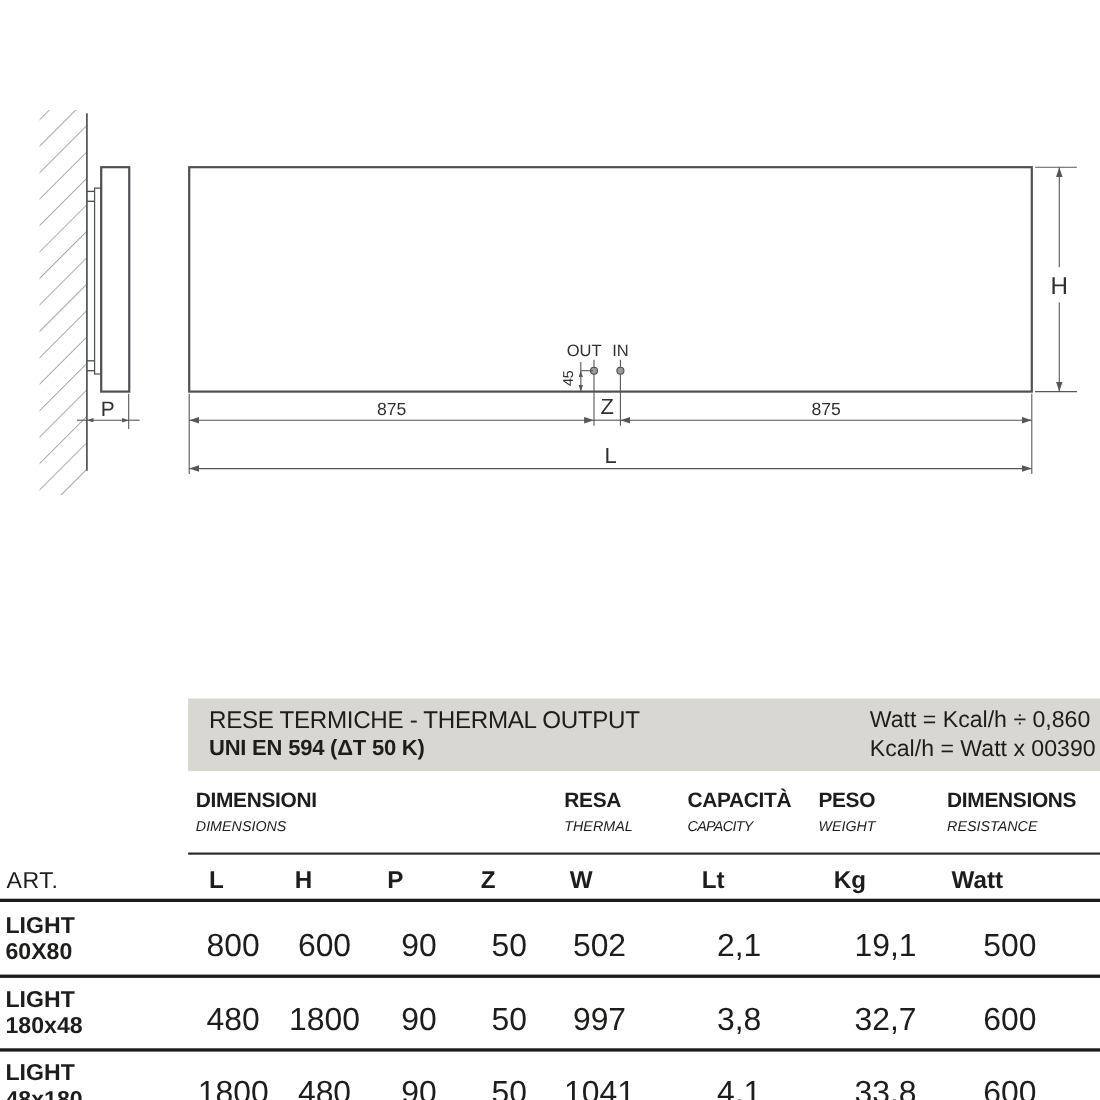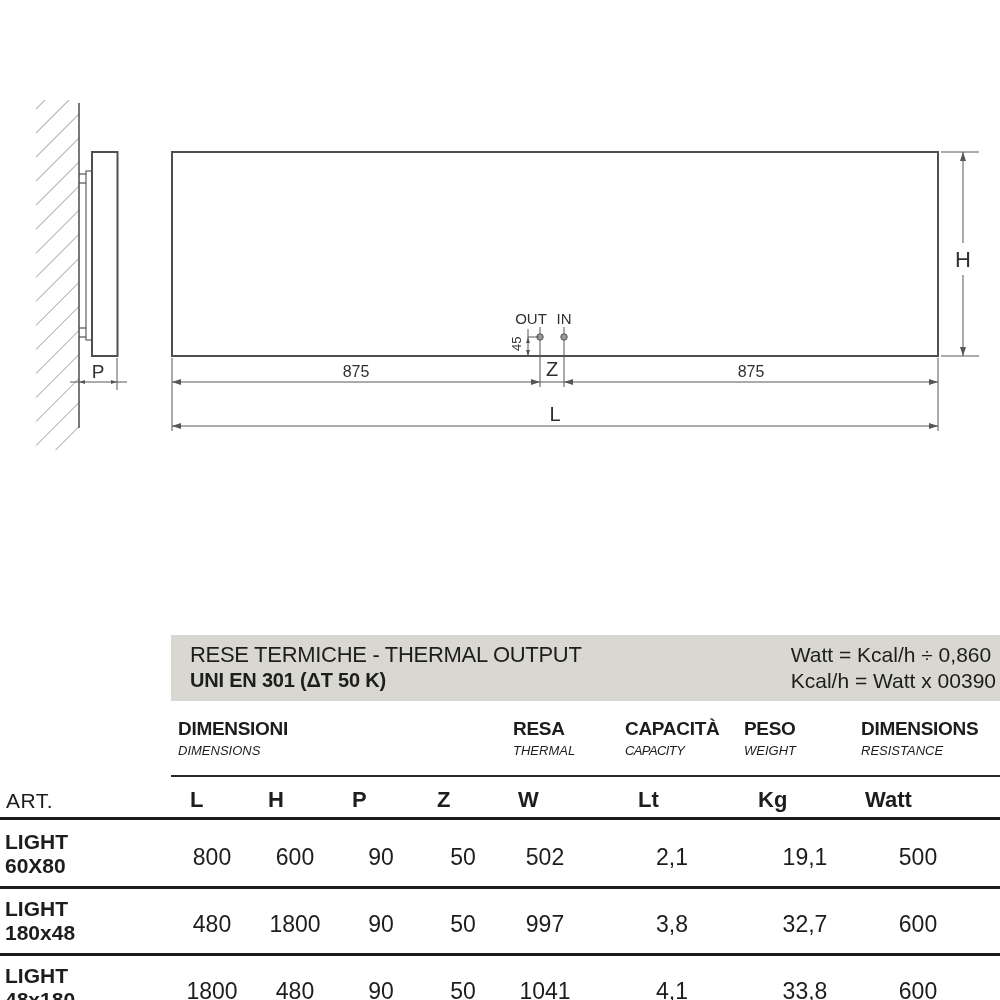--- a/index.html
+++ b/index.html
@@ -28,21 +28,21 @@
   .rule-r1{left:0;top:886px;width:1000px;height:3px;background:#1b1b19;}
   .rule-r2{left:0;top:953px;width:1000px;height:3px;background:#1b1b19;}
 
   .arthead{position:absolute;left:6px;top:789px;font-size:21px;font-weight:normal;letter-spacing:0.5px;}
   .colh{position:absolute;top:787px;font-size:22px;font-weight:bold;}
   .h0{left:190px}.h1{left:268px}.h2{left:352px}.h3{left:437px}
   .h4{left:518px}.h5{left:638px}.h6{left:758px}.h7{left:865px}
 
   .art{position:absolute;left:5px;font-size:21px;font-weight:bold;line-height:24px;}
   .vals{position:absolute;left:0;width:1000px;height:26px;}
-  .vals span{position:absolute;transform:translateX(-50%);font-size:23px;white-space:nowrap;}
+  .vals span{position:absolute;transform:translateX(-50%);font-size:29px;white-space:nowrap;}
   .v0{left:212px}.v1{left:295px}.v2{left:381px}.v3{left:463px}
   .v4{left:545px}.v5{left:672px}.v6{left:805px}.v7{left:918px}
 </style>
 </head>
 <body>
 
 <div class="sheet">
 
   <svg class="drawing" viewBox="0 0 1000 470">
     <defs>
@@ -115,21 +115,21 @@
       <line x1="941" y1="356" x2="979" y2="356"></line>
       <line x1="963" y1="152" x2="963" y2="243" marker-start="url(#arr)"></line>
       <line x1="963" y1="275" x2="963" y2="356" marker-end="url(#arr)"></line>
     </g>
     <text x="963" y="267" text-anchor="middle" font-size="22">H</text>
   </svg>
 
   <div class="band">
     <div class="band-left">
       <div class="band-title">RESE TERMICHE - THERMAL OUTPUT</div>
-      <div class="band-subtitle">UNI EN 301 (ΔT 50 K)</div>
+      <div class="band-subtitle">UNI EN 594 (ΔT 50 K)</div>
     </div>
     <div class="band-right">
       <div>Watt = Kcal/h ÷ 0,860</div>
       <div>Kcal/h = Watt x 00390</div>
     </div>
   </div>
 
   <div class="ghead" style="left:178px">
     <div class="g-it">DIMENSIONI</div>
     <div class="g-en">DIMENSIONS</div>

